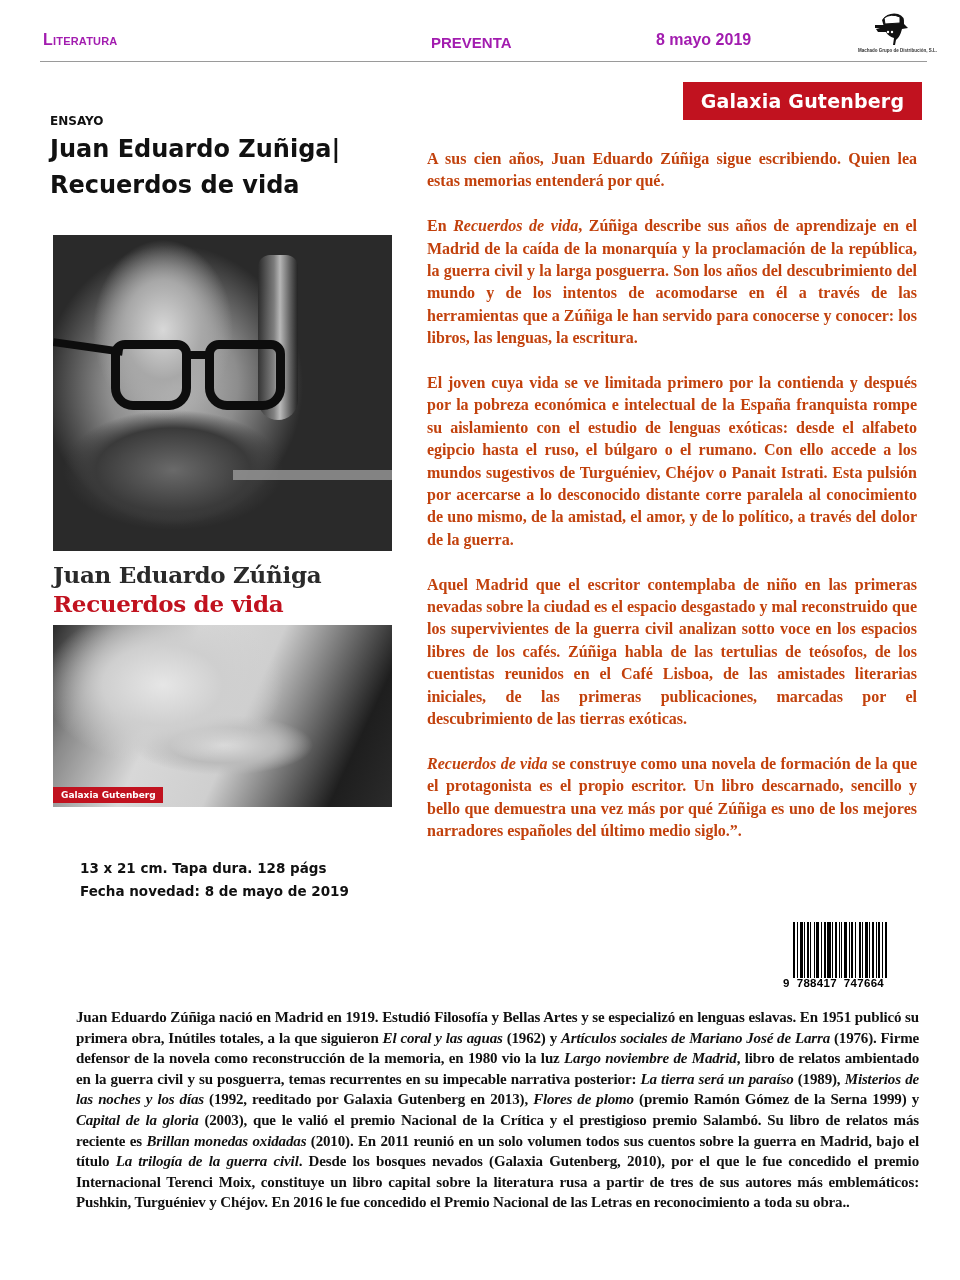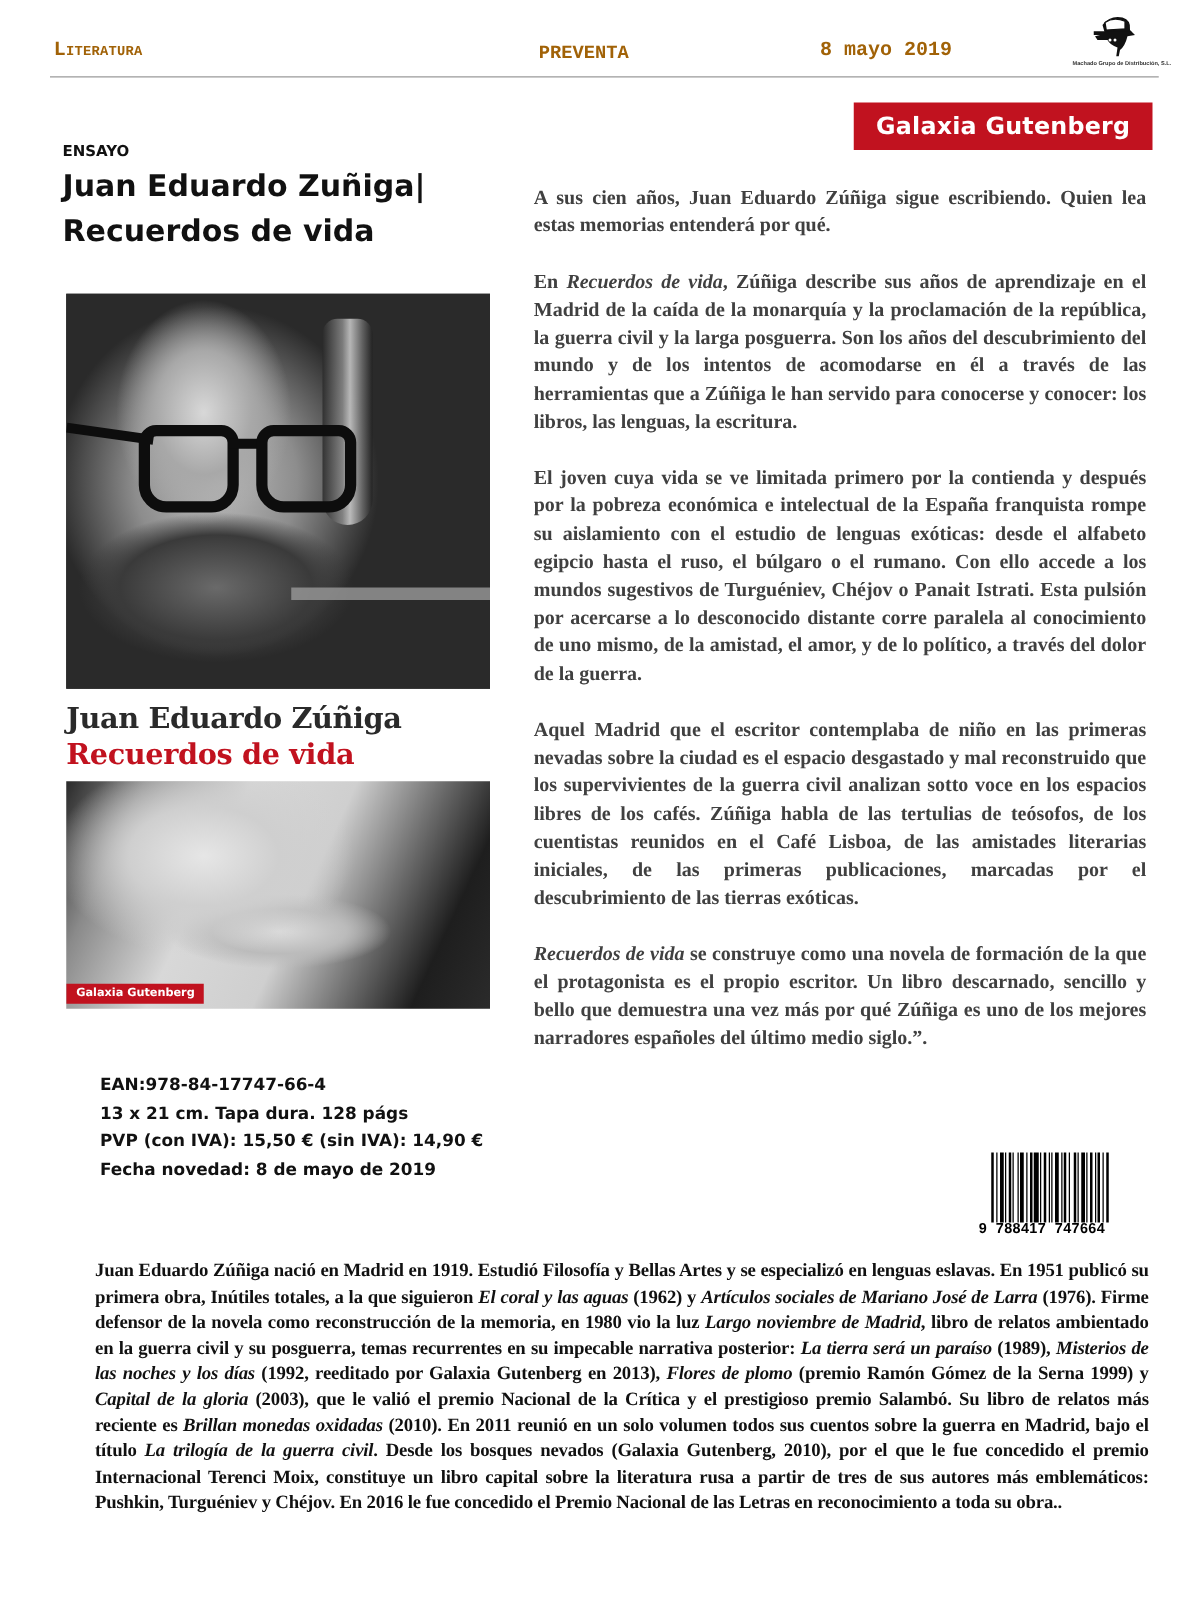--- a/index.html
+++ b/index.html
@@ -1,20 +1,20 @@
 <!DOCTYPE html>
 <html><head>
 <meta charset="utf-8">
 <style>
   html, body { margin:0; padding:0; background:#ffffff; }
   body { width:960px; height:1280px; position:relative; overflow:hidden; color:#111; }
   .abs { position:absolute;font-weight:bold; }
 
   
-  .hdr { font-family:Liberation Mono, monospace; font-weight:bold; font-size:16px; color:#a16207; }
+  .hdr { font-family:Liberation Sans, sans-serif; font-weight:bold; font-size:16px; color:#a21caf; }
   #hdr-cat { left:43px; top:31px; font-variant:small-caps; letter-spacing:0.2px; }
   #hdr-presale { left:431px; top:34px; font-size:15px; }
   #hdr-date { left:656px; top:31px; }
   #hdr-rule { left:40px; top:61px; width:887px; height:1px; background:#9a9a9a; }
   #distrib-logo { left:858px; top:10px; width:70px; height:48px; }
   #distrib-logo .cap { position:absolute; left:0; top:38px; width:70px; text-align:center;
       font-family:"Liberation Sans", sans-serif; font-size:4.5px; color:#333; white-space:nowrap; }
 
   
   #pub-badge { left:683px; top:82px; width:239px; height:38px; background:#c1121f;
@@ -51,21 +51,21 @@
         linear-gradient(115deg, #2a2a2a 0%, #8a8a8a 15%, #d8d8d8 35%, #cfcfcf 55%, #6a6a6a 72%, #1e1e1e 85%, #2b2b2b 100%);
   }
   .cover-pub { position:absolute; left:0; bottom:4px; background:#c1121f; color:#fff;
       font-family:"DejaVu Sans", sans-serif; font-size:9px; padding:3px 7px 3px 8px; }
 
   
   #book-info { left:80px; top:857px; font-family:"DejaVu Sans", sans-serif; font-size:13.5px; line-height:22.5px; color:#111; }
   #book-info div { white-space:nowrap; }
 
   
-  #desc { left:427px; top:148px; width:490px; font-family:"Liberation Serif", serif; font-size:16px; line-height:22.4px; color:#404040; text-align:justify; }
+  #desc { left:427px; top:148px; width:490px; font-family:"Liberation Serif", serif; font-size:16px; line-height:22.4px; color:#c2410c; text-align:justify; }
   #desc p { margin:0 0 22.4px 0; }
 
   
   #barcode { left:783px; top:922px; width:124px; height:68px; }
   #barcode .bars { position:absolute; left:10px; top:0; width:112px; height:56px; display:flex; }
   #barcode .bars span { display:block; height:100%; background:#000; }
   #barcode .digits { position:absolute; left:0; top:55px; font-family:"Liberation Sans", sans-serif; font-size:11.5px; color:#000; white-space:nowrap; letter-spacing:0.3px; }
 
   
   #bio { left:76px; top:1007px; width:843px; font-family:"Liberation Serif", serif; font-size:15px; line-height:20.6px; color:#111; text-align:justify; letter-spacing:-0.15px; }
@@ -104,23 +104,21 @@
     <div class="glasses" style="left:152px;"></div>
   </div>
   <div class="cover-author">Juan Eduardo Zúñiga</div>
   <div class="cover-title">Recuerdos de vida</div>
   <div class="photo2">
     <div class="cover-pub">Galaxia Gutenberg</div>
   </div>
 </div>
 
 <div id="book-info" class="abs">
-  <div>EAN:978-84-17747-66-4</div>
   <div>13 x 21 cm. Tapa dura. 128 págs</div>
-  <div>PVP (con IVA): 15,50 € (sin IVA): 14,90 €</div>
   <div>Fecha novedad: 8 de mayo de 2019</div>
 </div>
 
 <div id="desc" class="abs">
   <p>A sus cien años, Juan Eduardo Zúñiga sigue escribiendo. Quien lea estas memorias entenderá por qué.</p>
   <p><span>En </span><i>Recuerdos de vida</i><span>, Zúñiga describe sus años de aprendizaje en el Madrid de la caída de la monarquía y la proclamación de la república, la guerra civil y la larga posguerra. Son los años del descubrimiento del mundo y de los intentos de acomodarse en él a través de las herramientas que a Zúñiga le han servido para conocerse y conocer: los libros, las lenguas, la escritura.</span></p>
   <p>El joven cuya vida se ve limitada primero por la contienda y después por la pobreza económica e intelectual de la España franquista rompe su aislamiento con el estudio de lenguas exóticas: desde el alfabeto egipcio hasta el ruso, el búlgaro o el rumano. Con ello accede a los mundos sugestivos de Turguéniev, Chéjov o Panait Istrati. Esta pulsión por acercarse a lo desconocido distante corre paralela al conocimiento de uno mismo, de la amistad, el amor, y de lo político, a través del dolor de la guerra.</p>
   <p>Aquel Madrid que el escritor contemplaba de niño en las primeras nevadas sobre la ciudad es el espacio desgastado y mal reconstruido que los supervivientes de la guerra civil analizan sotto voce en los espacios libres de los cafés. Zúñiga habla de las tertulias de teósofos, de los cuentistas reunidos en el Café Lisboa, de las amistades literarias iniciales, de las primeras publicaciones, marcadas por el descubrimiento de las tierras exóticas.</p>
   <p><i>Recuerdos de vida</i><span> se construye como una novela de formación de la que el protagonista es el propio escritor. Un libro descarnado, sencillo y bello que demuestra una vez más por qué Zúñiga es uno de los mejores narradores españoles del último medio siglo.”.</span></p>
 </div>

